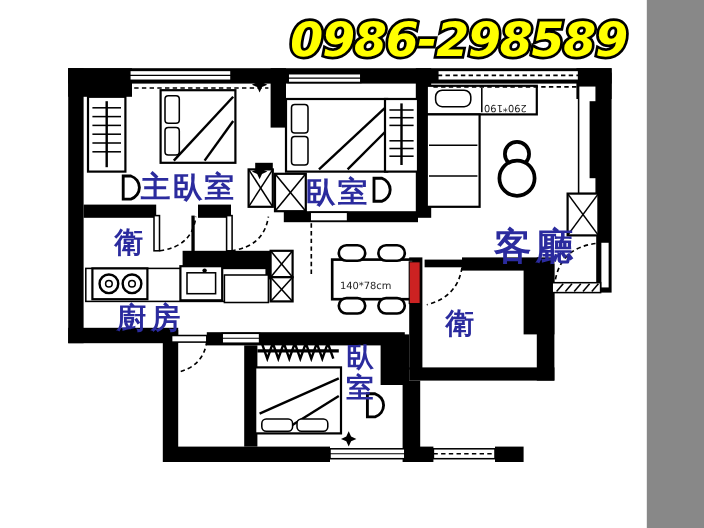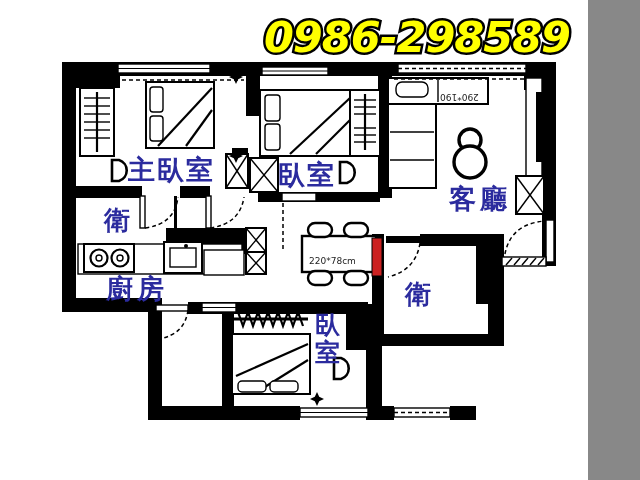--- a/index.html
+++ b/index.html
@@ -200,21 +200,21 @@
       <path class="furn" transform="translate(112,158)" d="M0,2 h7 a11 11 0 0 1 0 21 h-7 z" style="stroke-width:2.6"></path>
       <path class="furn" transform="translate(340,160)" d="M0,2 h7 a11 11 0 0 1 0 21 h-7 z" style="stroke-width:2.6"></path>
       <path class="furn" transform="translate(334,356)" d="M0,2 h7 a11 11 0 0 1 0 21 h-7 z" style="stroke-width:2.6"></path>
     </g>
   </svg>
 
   <div class="phone">0986-298589</div>
 
   <div class="lbl" style="left:128px;top:152px;font-size:27px;letter-spacing:2px;">主臥室</div>
   <div class="lbl" style="left:278px;top:157px;font-size:27px;letter-spacing:2px;">臥室</div>
-  <div class="lbl" style="left:449px;top:181px;font-size:27px;letter-spacing:4px;">客廳</div>
+  <div class="lbl" style="left:449px;top:201px;font-size:34px;letter-spacing:4px;">客廳</div>
   <div class="lbl" style="left:104px;top:203px;font-size:26px;">衛</div>
   <div class="lbl" style="left:106px;top:271px;font-size:27px;letter-spacing:4px;">廚房</div>
   <div class="lbl" style="left:405px;top:277px;font-size:26px;">衛</div>
   <div class="lbl vert" style="left:313px;top:311px;font-size:25px;">臥室</div>
 
   <div class="dim" style="left:440px;top:92px;font-size:9px;transform:rotate(180deg);">290*190</div>
-  <div class="dim" style="left:309px;top:256px;font-size:9px;">220*78cm</div>
+  <div class="dim" style="left:309px;top:256px;font-size:9px;">140*78cm</div>
 </div>
 
 </body></html>

